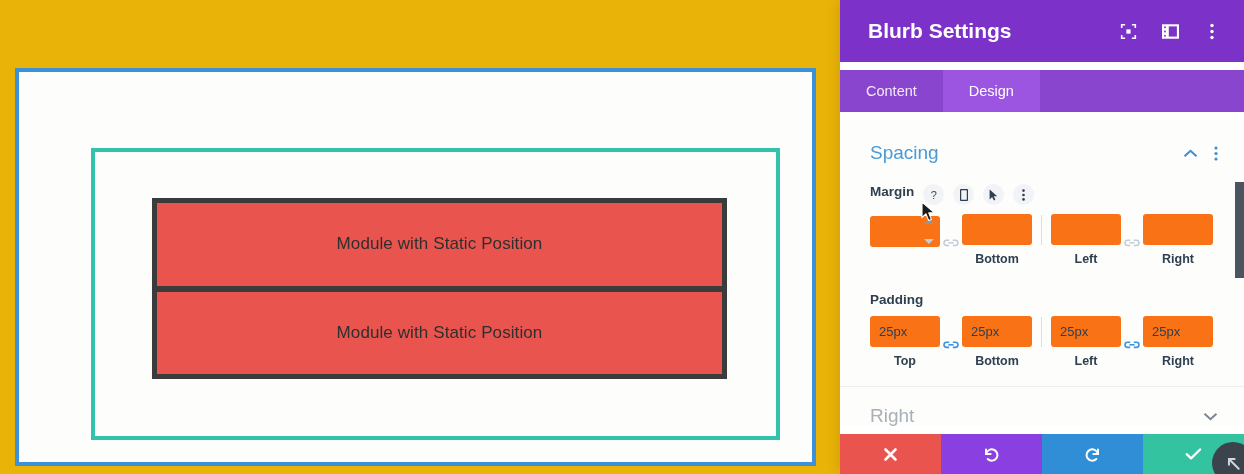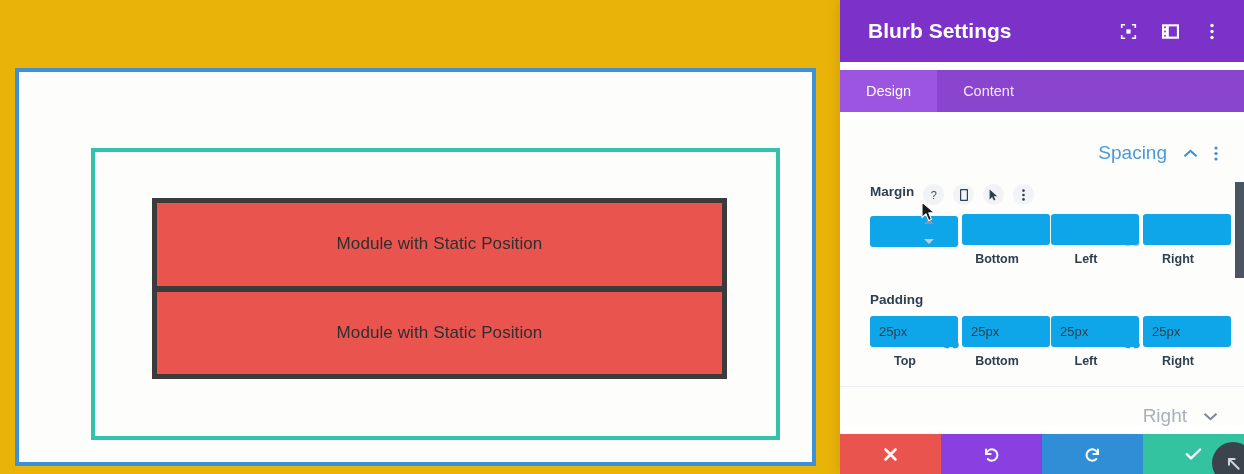--- a/index.html
+++ b/index.html
@@ -134,21 +134,20 @@
     top: 62px;
     width: 9px; height: 96px;
     background: #4a555f;
     cursor: pointer;
   }
 
   .section-head {
     display: flex;
     align-items: center;
     padding: 22px 26px 6px 30px;
-    text-align: right;
   }
   .section-title {
     font-size: 19px;
     color: #4a9ad8;
     flex: 1;
   }
   .section-title.muted { color: #a9b0b8; }
   .sec-ctrl {
     color: #3b8ed6;
     display: flex; align-items: center;
@@ -194,22 +193,22 @@
     margin-top: 1px;
   }
 
   .cell {
     width: 70px;
     display: flex;
     flex-direction: column;
     align-items: center;
   }
   .inp {
-    width: 88px; height: 31px;
-    background: #0ea5e9;
+    width: 70px; height: 31px;
+    background: #f97316;
     border: none;
     border-radius: 3px;
     font-family: "Liberation Sans", sans-serif;
     font-size: 13px;
     color: #2e3f4f;
     padding: 7px 9px;
     outline: none;
     position: relative;
   }
   .inp-wrap { position: relative; width: 70px; }
@@ -347,22 +346,22 @@
           <svg width="4" height="17" viewBox="0 0 4 17">
             <circle cx="2" cy="2.5" r="1.7" fill="#fff"></circle>
             <circle cx="2" cy="8.5" r="1.7" fill="#fff"></circle>
             <circle cx="2" cy="14.5" r="1.7" fill="#fff"></circle>
           </svg>
         </div>
       </div>
     </div>
 
     <div class="tabbar">
+      <div class="tab">Content</div>
       <div class="tab active">Design</div>
-      <div class="tab">Content</div>
     </div>
 
     <div class="panel-body">
 
       <div class="section-head">
         <div class="section-title">Spacing</div>
         <div class="sec-ctrl">
           <svg width="15" height="9" viewBox="0 0 15 9" fill="none" stroke="#3b8ed6" stroke-width="2.1">
             <path d="M1.5 7.2L7.5 1.8L13.5 7.2"></path>
           </svg>

